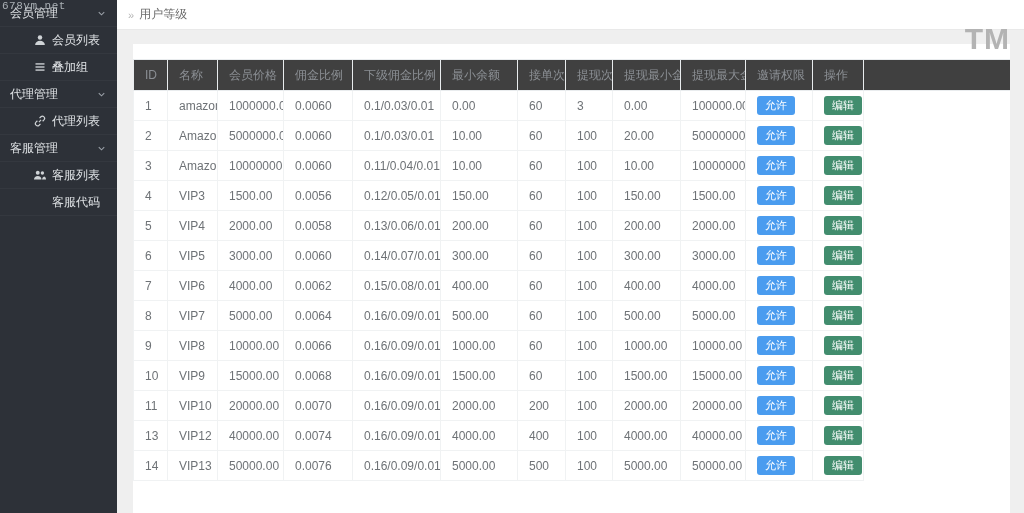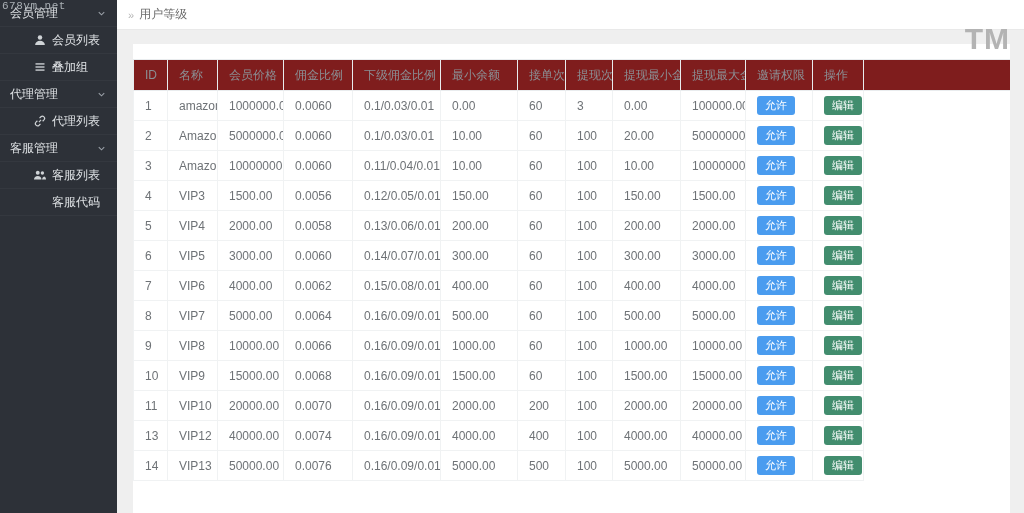--- a/index.html
+++ b/index.html
@@ -36,21 +36,21 @@
 
   
   .content { position:absolute; left:117px; top:30px; right:0; bottom:0; background:#efefef; }
   .card { margin:14px 14px 0 16px; background:#ffffff; padding:15px 0 10px 0;
     min-height:500px; }
 
   
   table { border-collapse:collapse; width:877px; table-layout:fixed; }
   th, td { font-size:12px; font-weight:normal; text-align:left; padding:0 4px 0 11px;
     height:30px; overflow:hidden; white-space:nowrap; }
-  thead th { background:#7f1d1d; color:#8b8f94; border:1px solid #e9ecee; height:31px; }
+  thead th { background:#404040; color:#8b8f94; border:1px solid #e9ecee; height:31px; }
   thead th.filler { border-right:none; }
   tbody td { color:#6e7276; border:1px solid #f0f2f3; }
   tbody td.filler { border:none; }
   .btn { display:inline-block; font-size:11px; color:#ffffff; border:none; border-radius:3px;
     padding:4px 8px; line-height:1; cursor:pointer;
     font-family:Liberation Serif, serif; }
   .btn-allow { background:#4a9cef; }
   .btn-edit  { background:#428d6e; }
 </style>
 </head>

